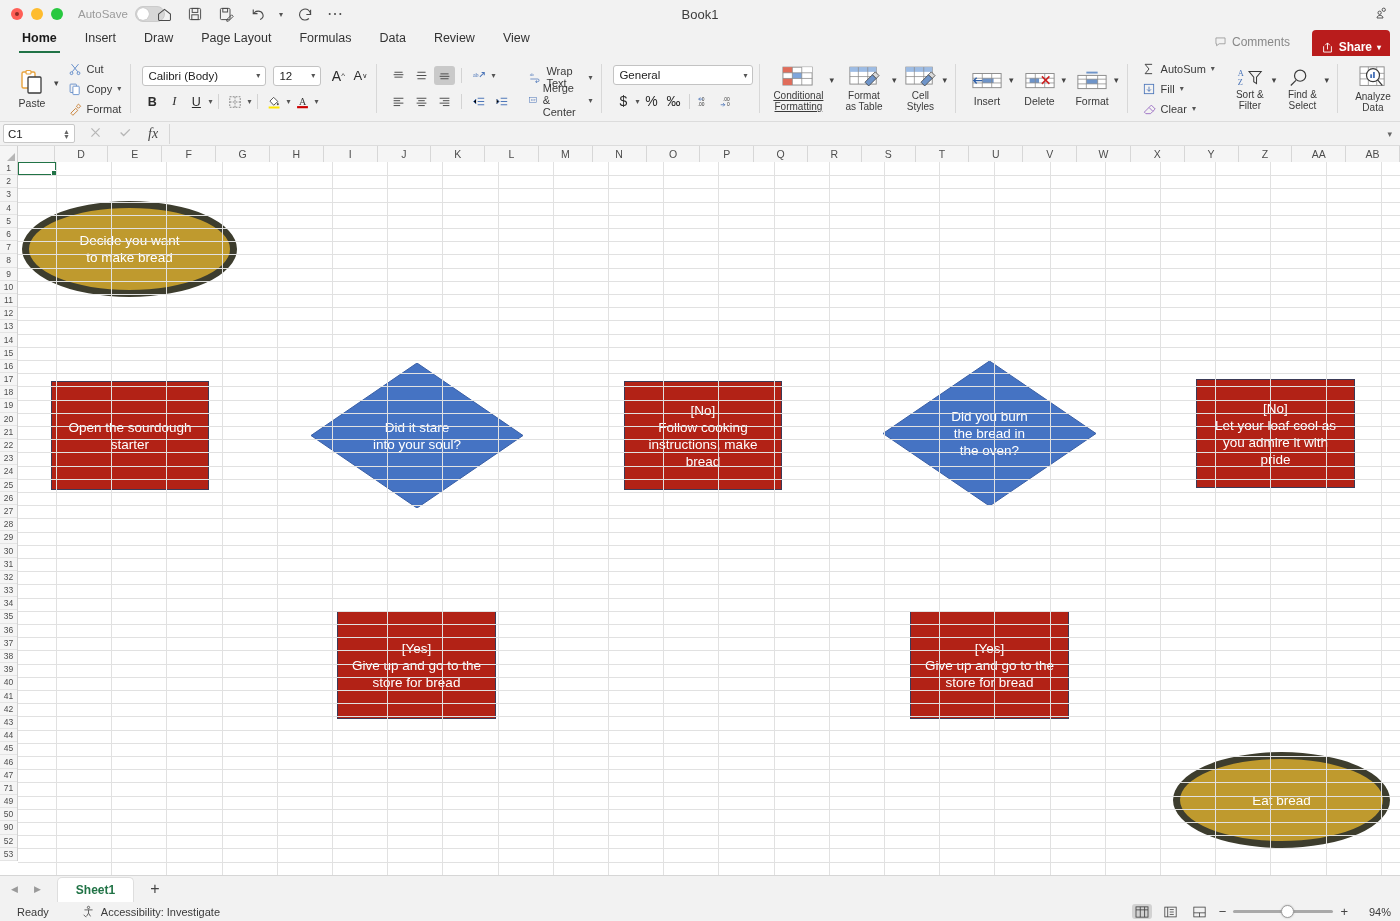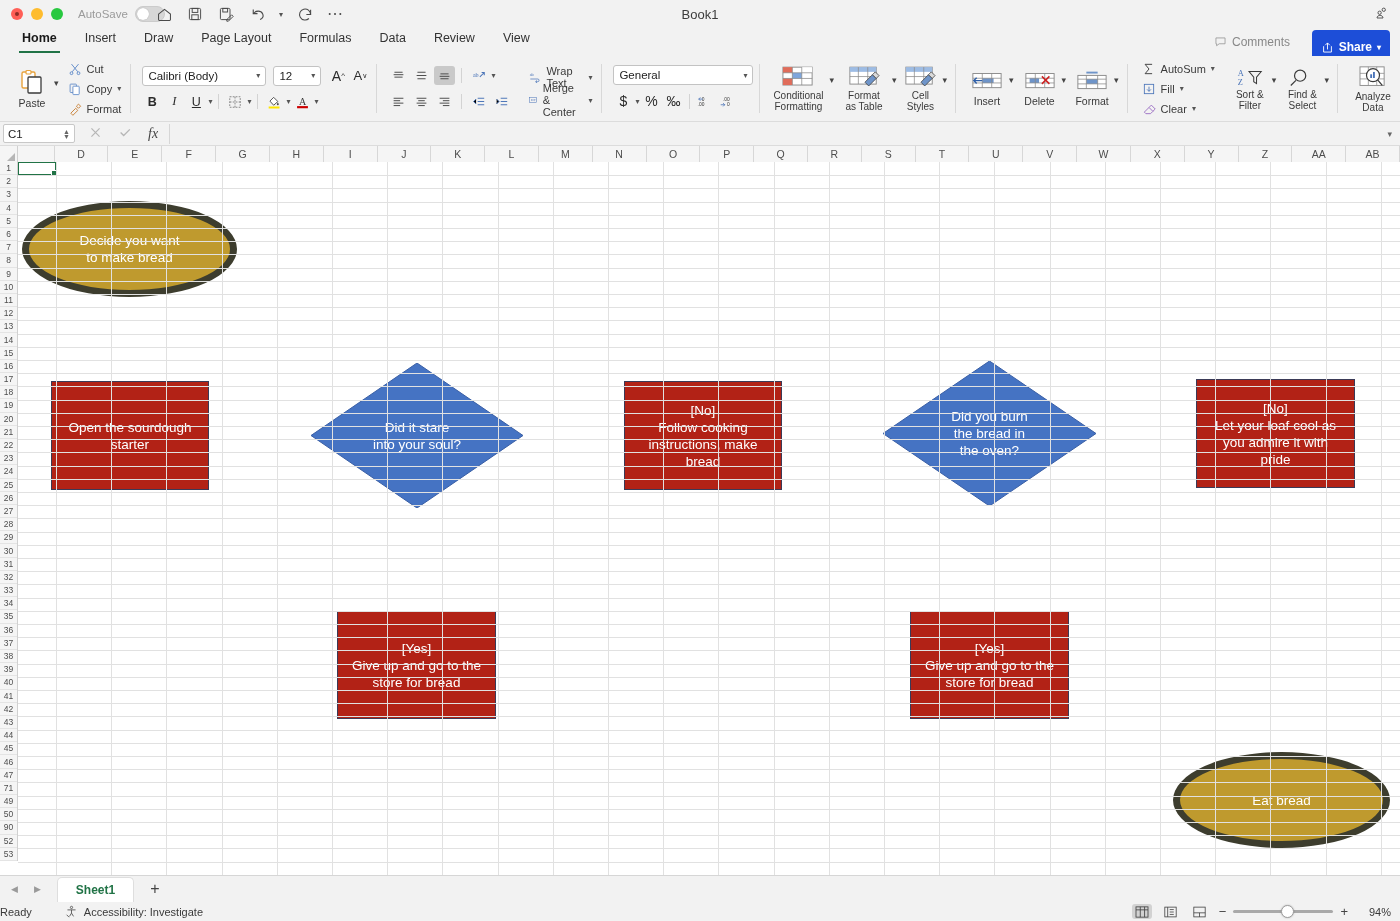--- a/index.html
+++ b/index.html
@@ -58,21 +58,21 @@
   .tab { font-size: 12.5px; color: #333; padding: 2px 14px 0 14px; position: relative; height: 24px; }
   .tab.active { color: #1a1a1a; font-weight: bold; }
   .tab.active::after {
     content: ""; position: absolute; left: 11px; right: 11px; bottom: 0px; height: 2.5px; background: #217346;
   }
   .comments-btn {
     position: absolute; top: 2px; right: 103px; height: 21px; display: flex; align-items: center; gap: 5px;
     font-size: 12px; color: #888; padding: 0 7px;
   }
   .share-btn {
-    position: absolute; top: 1px; right: 10px; height: 34px; background: #1d4ed8; color: #fff;
+    position: absolute; top: 1px; right: 10px; height: 34px; background: #b91c1c; color: #fff;
     border-radius: 4px; display: flex; align-items: center; gap: 5px; padding: 0 9px;
     font-size: 12px; font-weight: bold;
   }
 
   
   .ribbon {
     position: absolute; top: 56px; left: 0; width: 1400px; height: 66px;
     background: #f2f2f2; border-bottom: 1px solid #dcdcdc;
     display: flex; align-items: stretch;
   }
@@ -155,21 +155,21 @@
   .sheetbar { position: absolute; top: 875px; left: 0; width: 1400px; height: 27px; background: #f2f2f2; border-top: 1px solid #d6d6d6; display: flex; align-items: center; }
   .navarrows { display: flex; gap: 16px; margin-left: 11px; color: #9a9a9a; font-size: 9px; }
   .sheettab {
     margin-left: 16px; height: 25px; background: #fff; border-radius: 5px 5px 0 0; border: 1px solid #dedede; border-bottom: none;
     display: flex; align-items: center; padding: 0 18px; font-size: 12px; color: #217346; font-weight: bold;
   }
   .addsheet { margin-left: 16px; font-size: 16px; color: #444; }
 
   
   .statusbar { position: absolute; top: 902px; left: 0; width: 1400px; height: 19px; background: #f2f2f2; display: flex; align-items: center; font-size: 11px; color: #3a3a3a; }
-  .st-ready { }
+  .st-ready { margin-left: 17px; }
   .st-acc { margin-left: 33px; display: flex; align-items: center; gap: 6px; }
   .st-right { position: absolute; right: 9px; display: flex; align-items: center; gap: 9px; }
   .viewbtn { width: 20px; height: 15px; display: flex; align-items: center; justify-content: center; border-radius: 3px; }
   .viewbtn.sel { background: #d2d2d2; }
   .zoomslider { display: flex; align-items: center; gap: 7px; }
   .track { width: 100px; height: 3px; background: #a9a9a9; border-radius: 2px; position: relative; }
   .thumb { position: absolute; left: 48px; top: -5.5px; width: 13px; height: 13px; border-radius: 50%; background: #fff; border: 1px solid #9c9c9c; box-shadow: 0 0 2px rgba(0,0,0,.25); }
   .zoompct { width: 34px; text-align: right; font-size: 11px; }
 </style>
 </head>
@@ -450,21 +450,21 @@
                 <text x="13" y="7" font-size="6" fill="#3a3a3a" text-anchor="end" font-family="Liberation Sans, sans-serif">.00</text>
                 <text x="13" y="14" font-size="6" fill="#3a3a3a" text-anchor="end" font-family="Liberation Sans, sans-serif">0</text>
                 <path d="M2 12h5M5 10l2 2-2 2" stroke="#4a74b8" stroke-width="1" fill="none"></path>
               </svg>
           </div>
         </div>
       </div>
     </div>
 
     <div class="rgroup" style="padding-left:10px;">
-      <div class="rbtn-big" style="width:58px;">
+      <div class="rbtn-big" style="width:58px;text-decoration:underline;">
         <svg width="32" height="25" viewBox="0 0 34 26">
           <rect x="1" y="2" width="31" height="19" fill="#fff" stroke="#8a8a8a" stroke-width="1"></rect>
           <rect x="1" y="2" width="10" height="6" fill="#E06C5A"></rect>
             <rect x="11" y="8" width="10" height="6" fill="#7FA6DC"></rect>
           <rect x="1" y="14" width="10" height="7" fill="#E06C5A"></rect>
             <rect x="21" y="2" width="11" height="6" fill="#fff"></rect>
           <path d="M11 2v19M21 2v19M1 8h31M1 14h31" stroke="#8a8a8a" stroke-width="0.8"></path>
         </svg>
         <span class="label-under" style="white-space:pre-line;">Conditional
 Formatting</span>

